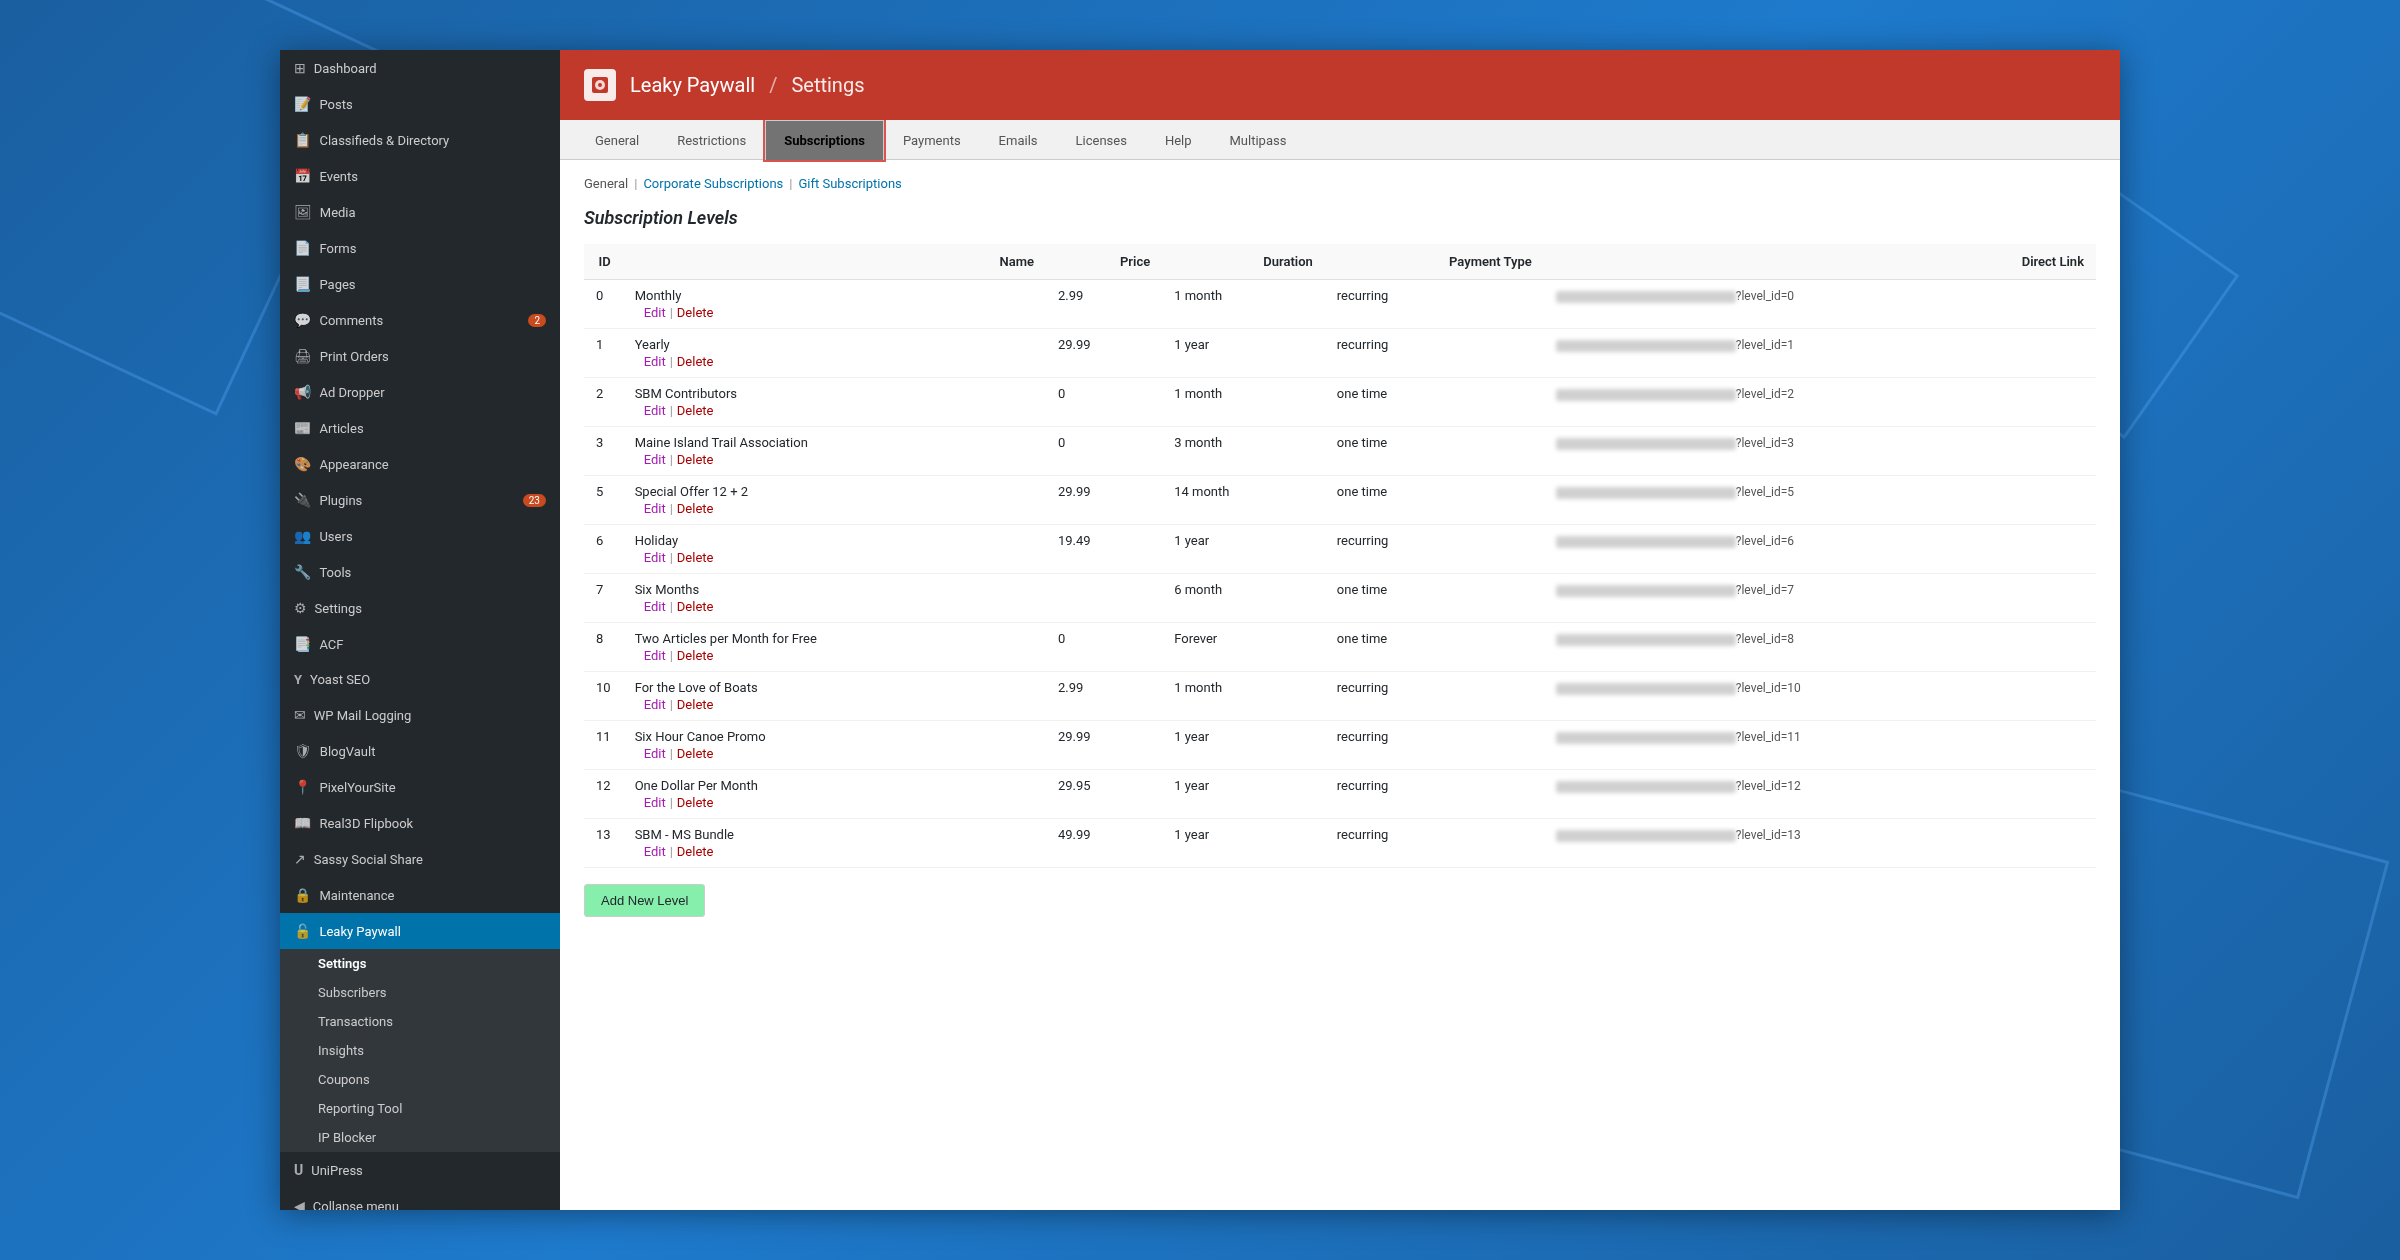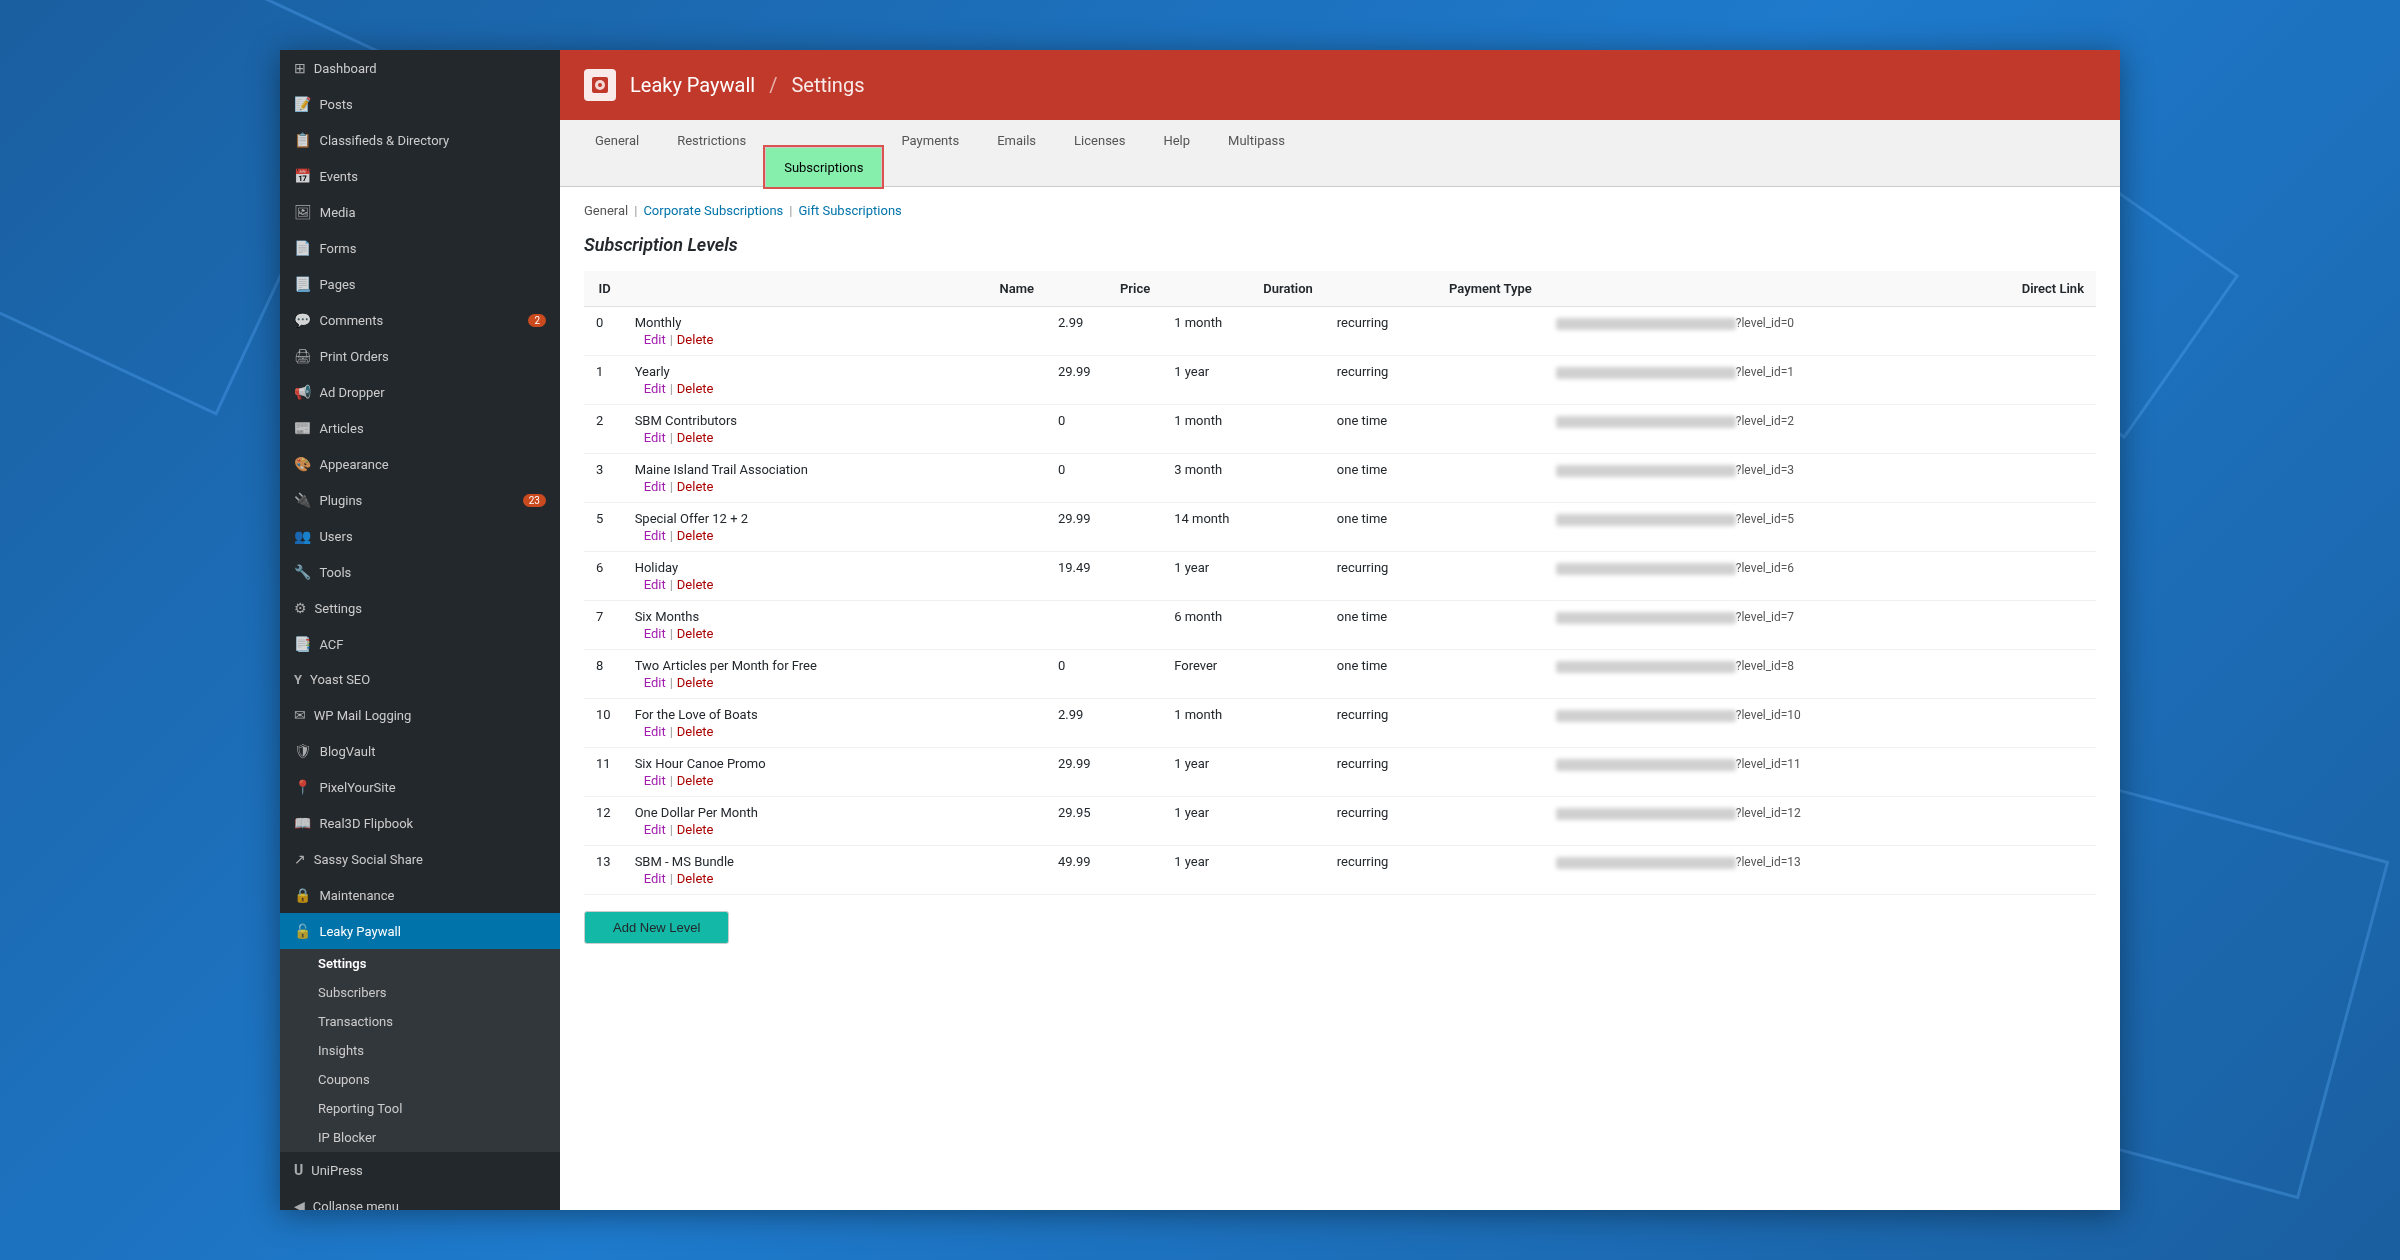--- a/index.html
+++ b/index.html
@@ -151,27 +151,26 @@
       padding: 12px 18px;
       cursor: pointer;
       font-size: 13px;
       color: #555;
       border: 1px solid transparent;
       border-bottom: none;
       margin-bottom: -1px;
       background: transparent;
     }
     .tab.active {
-      background: #86efac;
+      background: #737373;
       border-color: #ccc;
       border-bottom-color: #fff;
       color: #000;
-      font-weight: 400;
+      font-weight: 700;
       outline: 2px solid #d9534f;
-      margin-top: 27px;
     }
 
     
     .inner-content {
       padding: 16px 24px;
       background: #fff;
     }
 
     
     .breadcrumb {
@@ -226,22 +225,22 @@
       background: #d0d0d0;
       border-radius: 3px;
       filter: blur(2px);
       vertical-align: middle;
     }
     .direct-link-text { color: #555; font-size: 12px; }
 
     
     .add-level-btn {
       margin: 16px 0;
-      padding: 8px 28px;
-      background: #14b8a6;
+      padding: 8px 16px;
+      background: #86efac;
       border: 1px solid #ccc;
       color: #23282d;
       font-size: 13px;
       cursor: pointer;
       border-radius: 3px;
     }
   </style>
 </head>
 <body>
 

